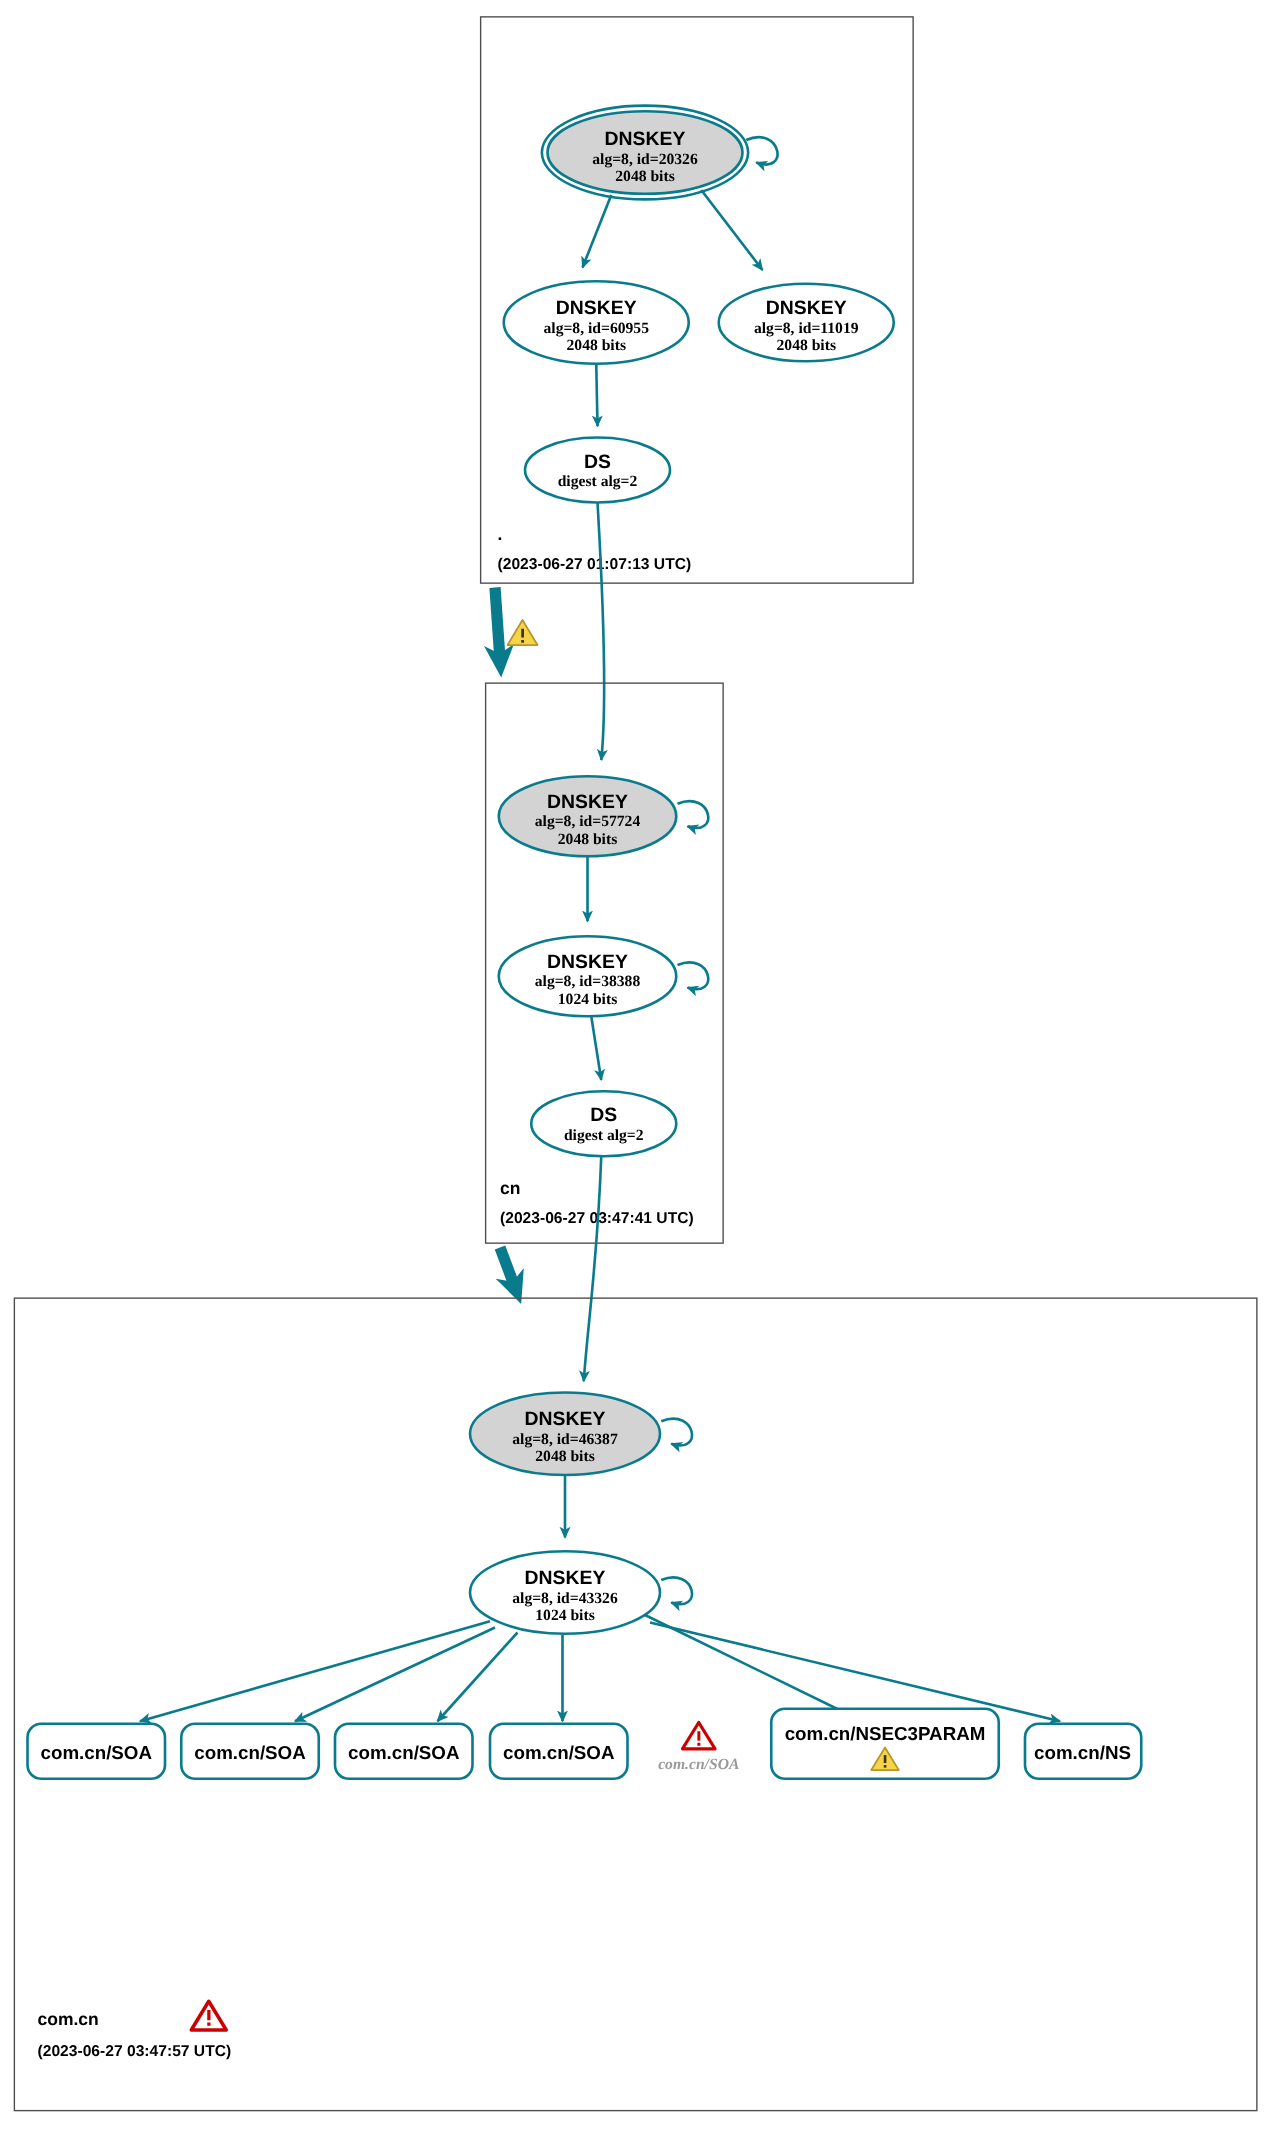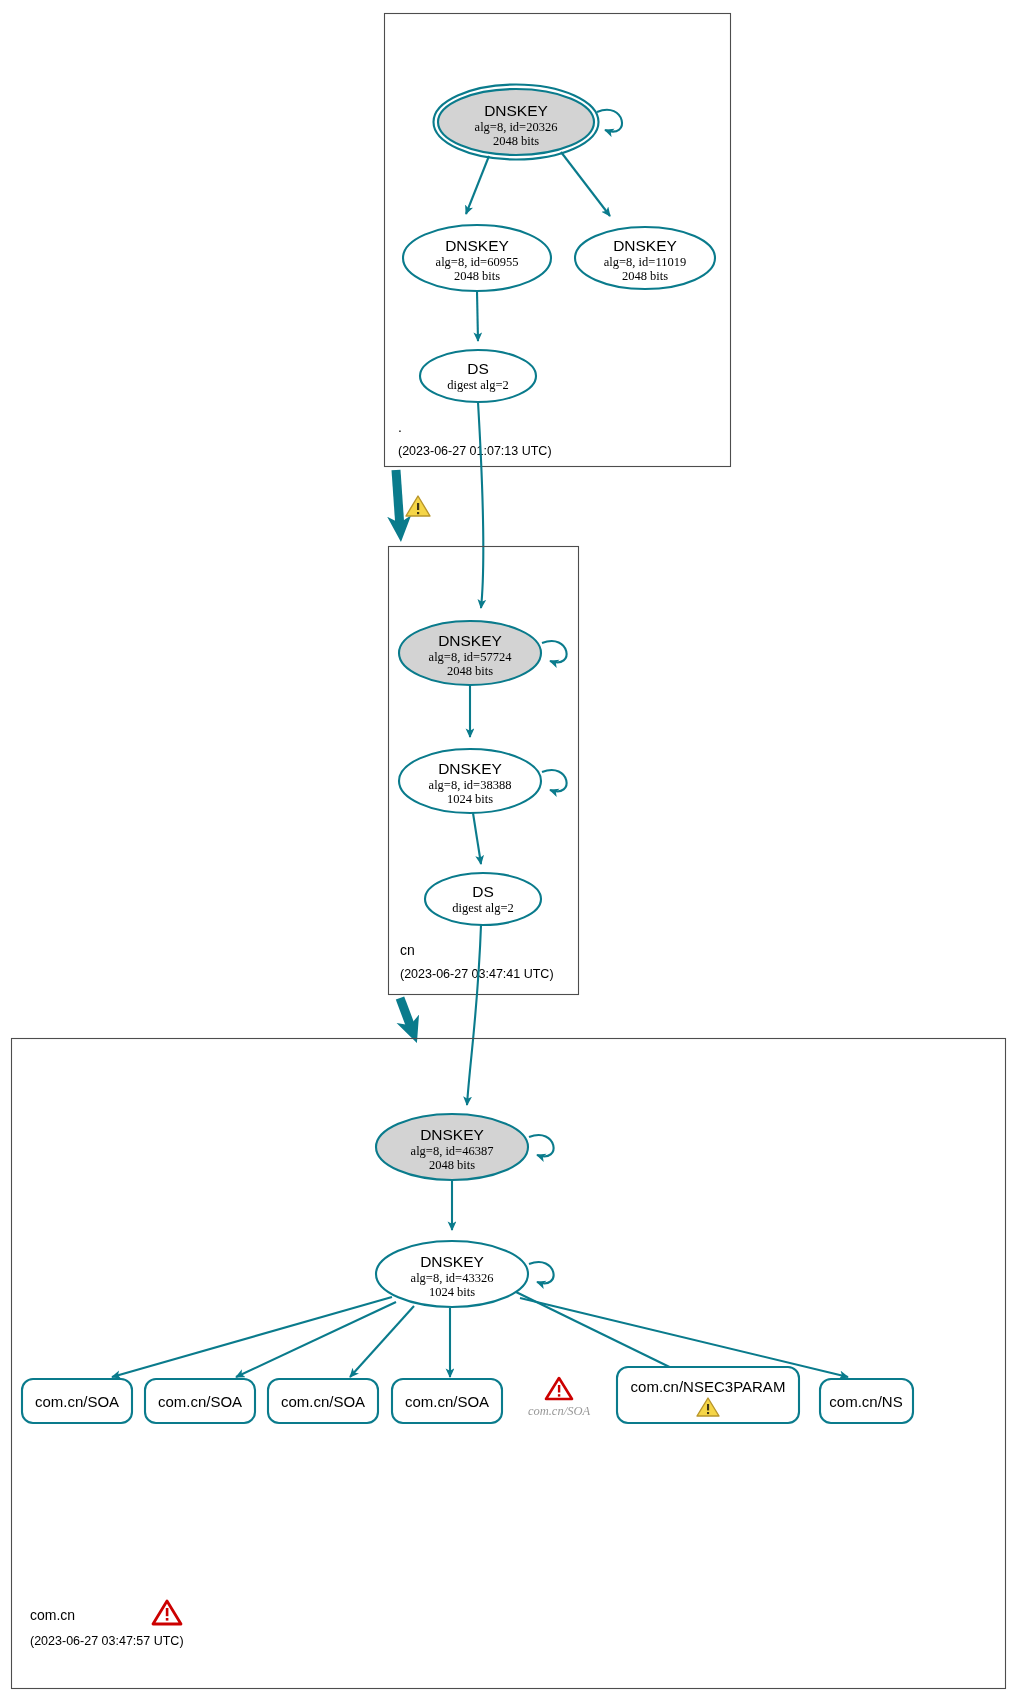--- a/index.html
+++ b/index.html
@@ -1,18 +1,18 @@
 <!DOCTYPE html>
 <html><head>
 <meta charset="utf-8">
 <style>
   html,body{margin:0;padding:0;background:#ffffff;}
   body{width:1017px;height:1704px;position:relative;
        font-family:"Liberation Sans",sans-serif;}
-  #stage{position:absolute;left:0;top:0;width:1017px;height:1704px;overflow:hidden;}
+  #stage{position:absolute;left:0;top:0;width:1017px;height:1704px;overflow:hidden;font-weight:bold;}
   svg#graph{position:absolute;left:0;top:0;width:1017px;height:1704px;}
 
   .zonebox{fill:none;stroke:#4d4d4d;stroke-width:1.1;}
   .edge{fill:none;stroke:#0a7b8c;stroke-width:2.1;}
   .edge-thick{fill:none;stroke:#0a7b8c;stroke-width:9;}
   .arrowfill{fill:#0a7b8c;}
   .node-ell{stroke:#0a7b8c;stroke-width:2.1;}
   .ell-grey{fill:#d3d3d3;}
   .ell-white{fill:#ffffff;}
   .rrbox{fill:#ffffff;stroke:#0a7b8c;stroke-width:2.1;}

